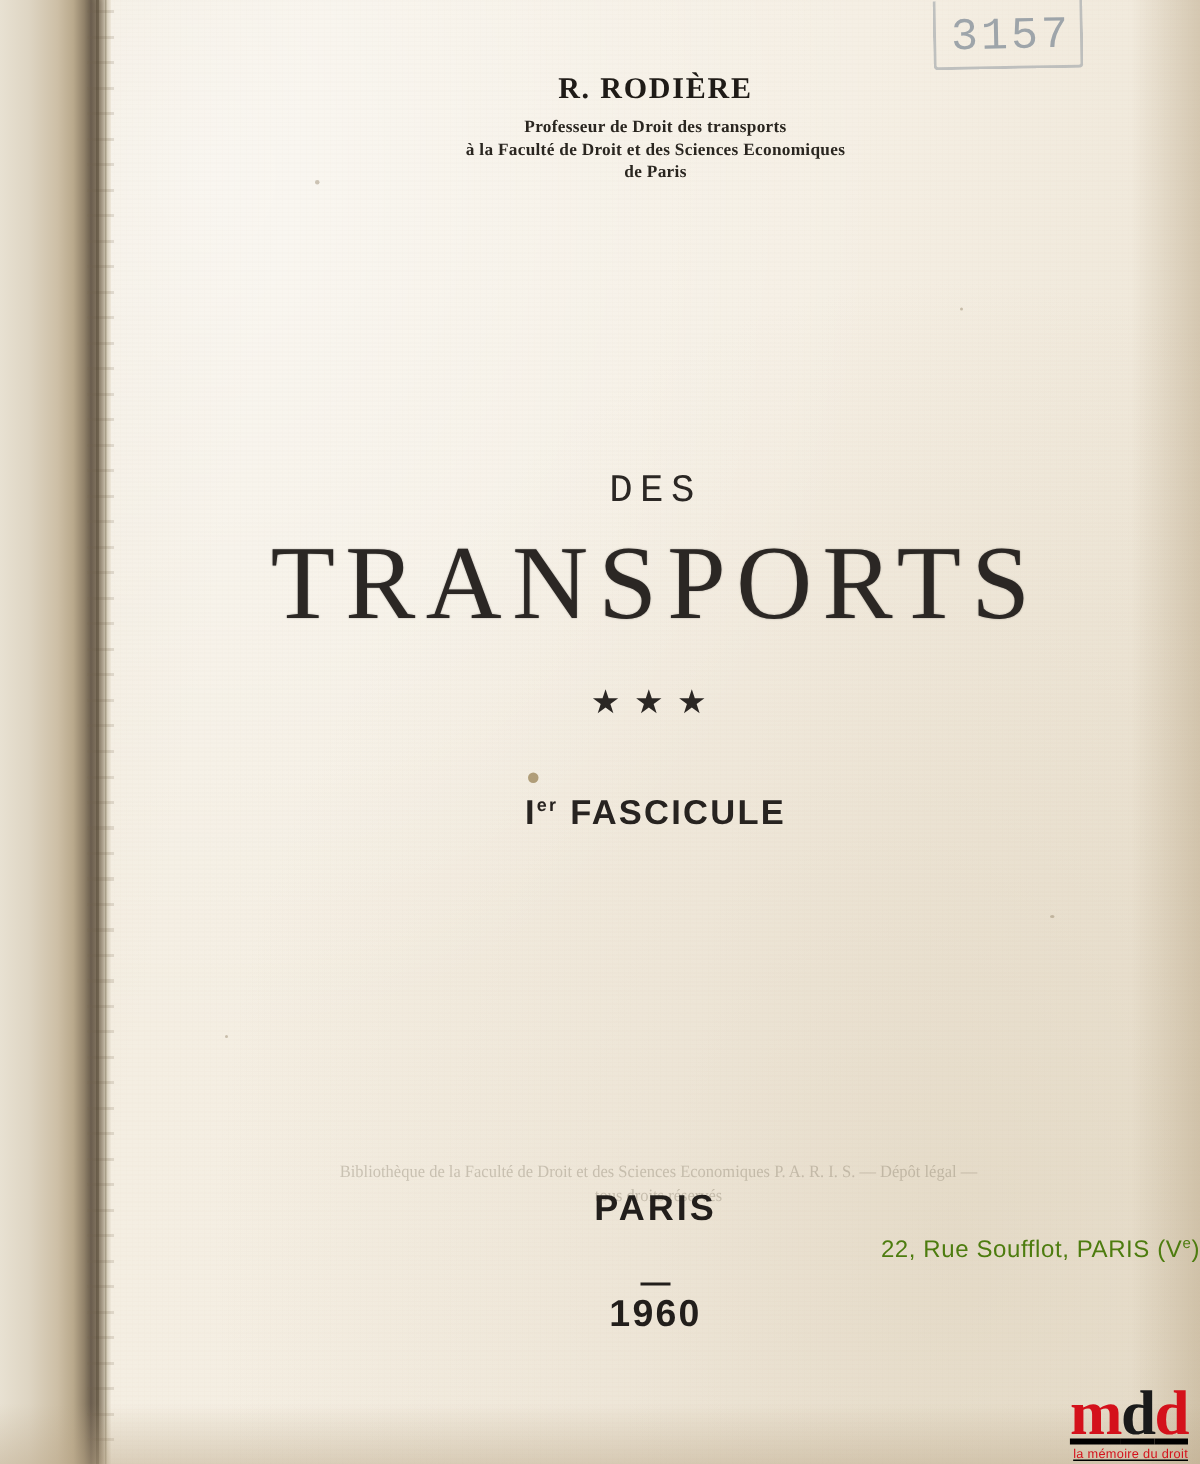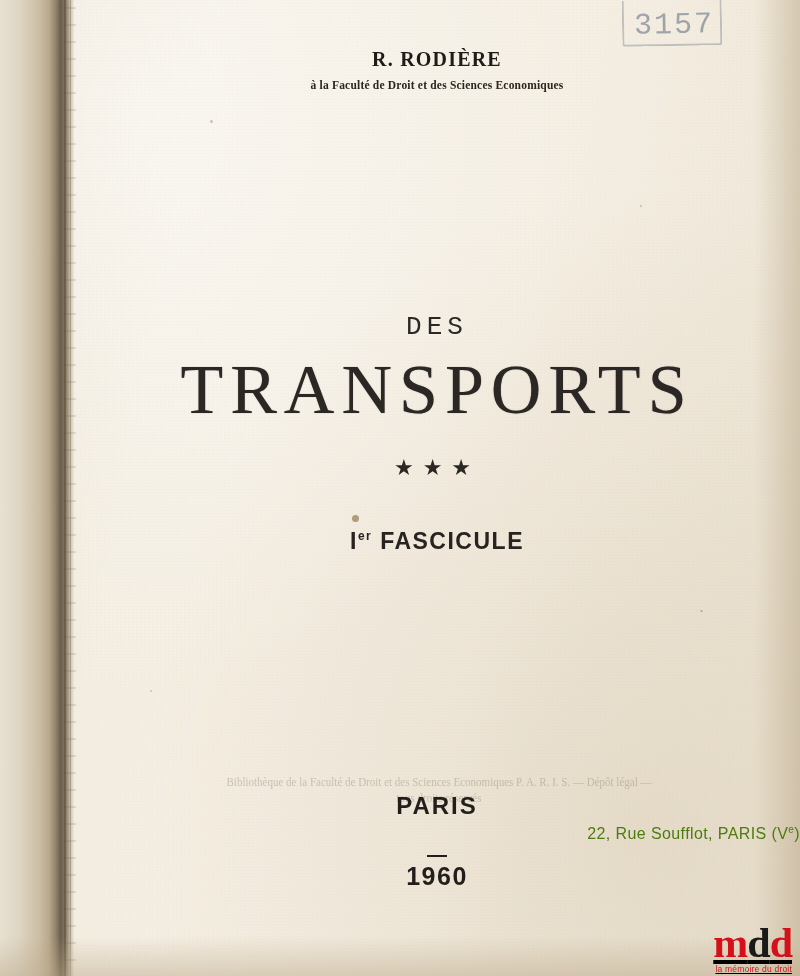--- a/index.html
+++ b/index.html
@@ -299,21 +299,23 @@
   <div class="speck" style="left:700px; top:610px; width:3px; height:2px;"></div>
 
   <div class="content">
 
     <div class="stamp-box"></div>
     <div class="stamp">3157</div>
 
     <div class="author">R.  RODIÈRE</div>
 
     <div class="subtitle-block">
+      <div>Professeur de Droit des transports</div>
       <div>à la Faculté de Droit et des Sciences Economiques</div>
+      <div>de Paris</div>
     </div>
 
     <div class="title-des">DES</div>
     <div class="title-sub">TRANSPORTS</div>
 
     <div class="stars">★★★</div>
 
     <div class="fascicule">
       <span>I</span><sup>er</sup>
       <span>FASCICULE</span>

